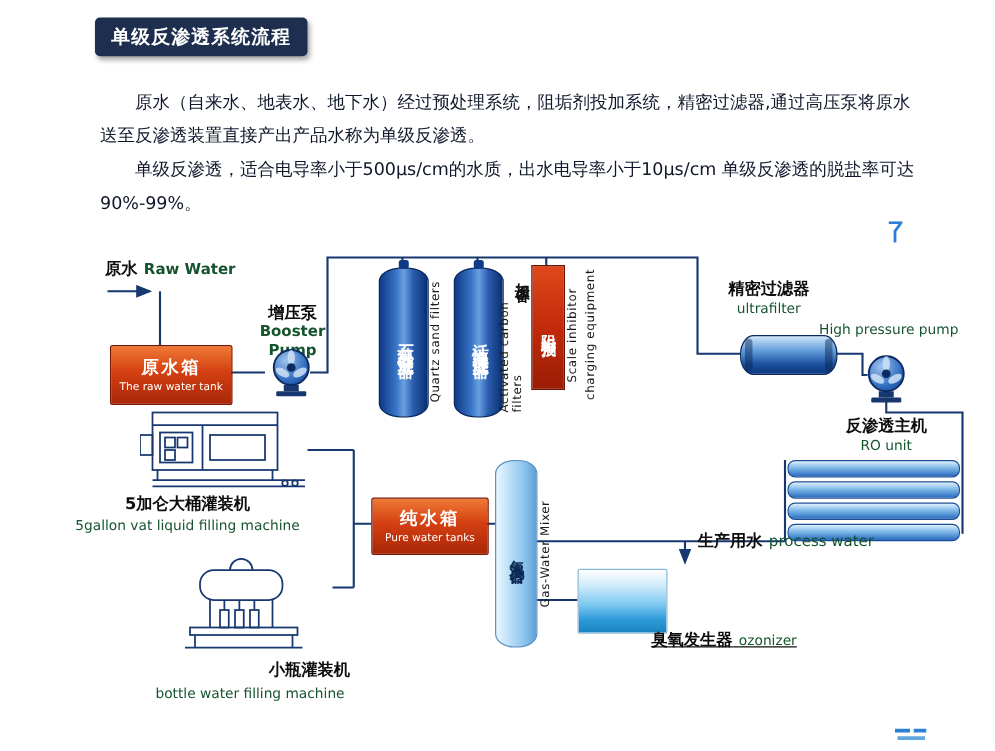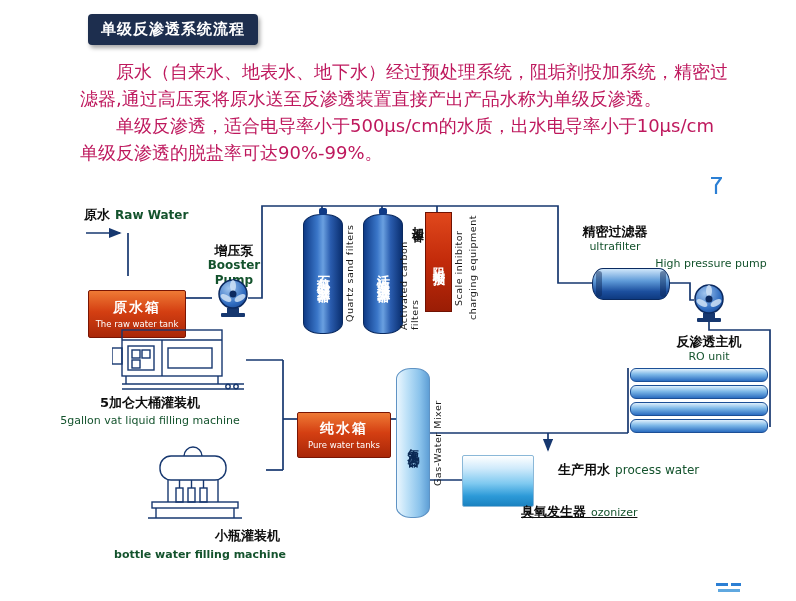--- a/index.html
+++ b/index.html
@@ -10,34 +10,33 @@
     color:#111;
   }
   .abs{position:absolute;}
   
   .badge{
     background:#1d2e4e;color:#fff;font-size:15px;font-weight:bold;
     padding:6px 13px;border-radius:4px;letter-spacing:1px;
     box-shadow:2px 3px 4px rgba(0,0,0,.35);
   }
   
-  .intro{width:652px;font-size:18px;line-height:27px;color:#be185d;font-weight:500;}
+  .intro{width:652px;font-size:14px;line-height:27px;color:#0f172a;font-weight:500;margin-top:11px;}
   .intro p{margin:0;text-indent:2em;white-space:pre-line;}
   
   .zh{font-size:13px;font-weight:bold;color:#0d0d0d;}
   .en{font-size:11px;color:#14532d;}
   .enb{font-weight:bold;font-size:12px;}
   .lbl-c{text-align:center;line-height:15px;}
   
   .tank{
     background:linear-gradient(180deg,#ef7a35,#d43f12 45%,#a92708);
     border:1px solid #7a1503;border-radius:2px;
     display:flex;flex-direction:column;align-items:center;justify-content:center;
     color:#fff;
-    margin-top:14px;
   }
   .tank .t-zh{font-size:14px;font-weight:bold;letter-spacing:2px;}
   .tank .t-en{font-size:8.5px;margin-top:2px;}
   
   .cyl{
     background:linear-gradient(90deg,#0e3a86,#3a76c8 35%,#6aa0e0 50%,#2a5cae 70%,#0a2f70);
     border:1px solid #0a2a60;border-radius:18px/11px;
     display:flex;align-items:center;justify-content:center;
   }
   .cyl::before{
@@ -84,21 +83,21 @@
   
   .ozon{
     background:linear-gradient(180deg,#ffffff,#cfeafb 25%,#7ec9f0 55%,#2d9ad8 80%,#1b82c0);
     border:1px solid #8ab8d8;border-radius:2px;
   }
   svg{display:block;}
 </style>
 </head>
 <body>
 
-<div class="abs badge" style="left:88px;top:14px;">单级反渗透系统流程</div>
+<div class="abs badge" style="left:76px;top:14px;">单级反渗透系统流程</div>
 
 <div class="abs intro" style="left:80px;top:58px;">
   <p>原水（自来水、地表水、地下水）经过预处理系统，阻垢剂投加系统，精密过滤器,通过高压泵将原水送至反渗透装置直接产出产品水称为单级反渗透。</p>
   <p>单级反渗透，适合电导率小于500μs/cm的水质，出水电导率小于10μs/cm 单级反渗透的脱盐率可达90%-99%。</p>
 </div>
 
 <svg class="abs" style="left:0;top:0;" width="796" height="601" viewBox="0 0 796 601">
   <defs>
     <marker id="arr" markerWidth="9" markerHeight="8" refX="6.5" refY="3" orient="auto">
       <path d="M0,0 L7.5,3 L0,6 Z" fill="#16376f"></path>
@@ -245,21 +244,21 @@
 <div class="abs tank" style="left:297px;top:398px;width:92px;height:44px;">
   <div class="t-zh">纯水箱</div>
   <div class="t-en">Pure water tanks</div>
 </div>
 
 <div class="abs mixer" style="left:396px;top:368px;width:32px;height:148px;">
   <span class="vtext">气水混合器</span>
 </div>
 <div class="abs rot-up" style="left:430px;top:378px;width:14px;height:130px;">Gas-Water Mixer</div>
 
-<div class="abs" style="left:558px;top:459px;">
+<div class="abs" style="left:558px;top:422px;">
   <span class="zh">生产用水</span>
   <span class="en" style="font-size:12px;">process water</span>
 </div>
 
 <div class="abs ozon" style="left:462px;top:455px;width:70px;height:50px;"></div>
 <div class="abs" style="left:521px;top:501px;text-decoration:underline;">
   <span class="zh">臭氧发生器</span>
   <span class="en">ozonizer</span>
 </div>
 
@@ -277,21 +276,21 @@
     <rect x="58" y="52" width="7" height="14"></rect>
     <rect x="10" y="66" width="86" height="6"></rect>
     <line x1="14" y1="72" x2="14" y2="82"></line>
     <line x1="92" y1="72" x2="92" y2="82"></line>
     <line x1="6" y1="82" x2="100" y2="82"></line>
   </svg>
 </div>
 <div class="abs lbl-c" style="left:120px;top:527px;width:160px;text-align:right;">
   <span class="zh">小瓶灌装机</span>
 </div>
-<div class="abs lbl-c" style="left:100px;top:545px;width:200px;font-weight:bold;">
+<div class="abs lbl-c" style="left:100px;top:545px;width:200px;">
   <span class="en">bottle water filling machine</span>
 </div>
 
 <div class="abs" style="left:710px;top:177px;">
   <svg width="12" height="18" viewBox="0 0 12 18">
       <path d="M1 1 L11 1 L6 8 L6 17" stroke="#2b7fd4" stroke-width="2.2" fill="none"></path>
     </svg>
 </div>
 <div class="abs" style="left:716px;top:581px;">
   <svg width="28" height="14" viewBox="0 0 28 14">

